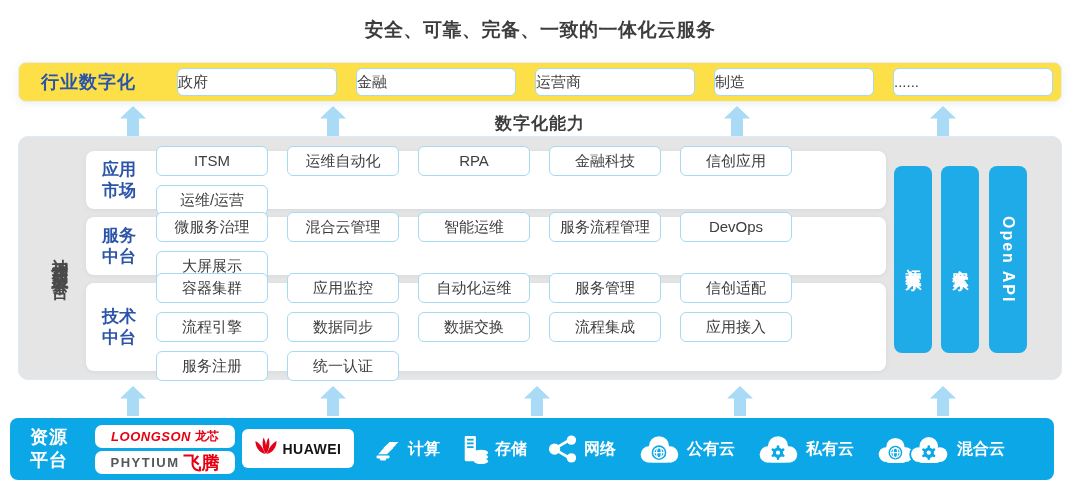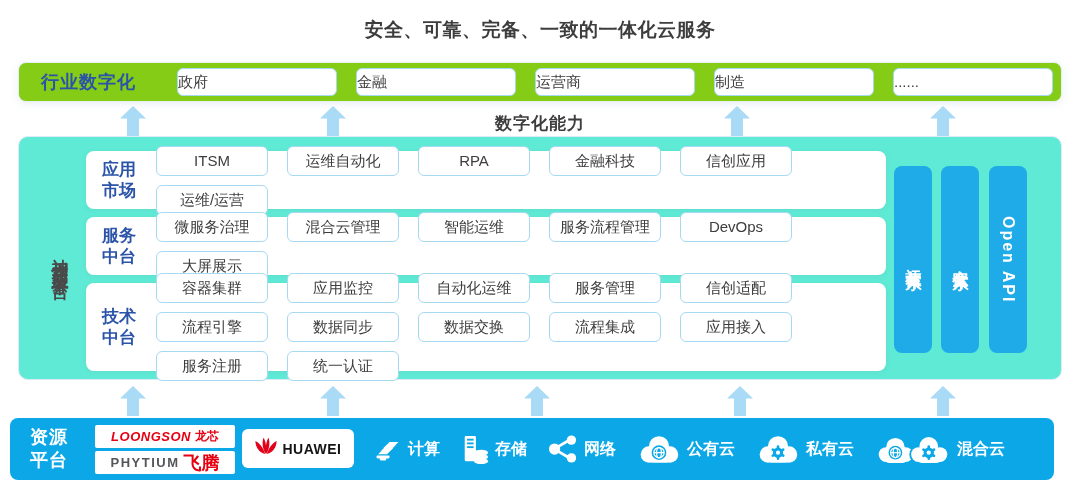--- a/index.html
+++ b/index.html
@@ -4,37 +4,37 @@
 <style>
   * { box-sizing: border-box; margin: 0; padding: 0; }
   html, body { width: 1080px; height: 491px; background: #ffffff; overflow: hidden;
     font-family: "Liberation Sans", sans-serif; position: relative; }
 
   .title { position: absolute; top: 17px; left: 0; width: 100%; text-align: center;
     font-size: 19px; font-weight: bold; color: #3d3d3d; letter-spacing: 0.5px; }
 
   
   .industry-row { position: absolute; left: 18px; top: 62px; width: 1044px; height: 40px;
-    background: #84cc16; border: 1px solid #e9eef3; border-radius: 8px;
+    background: #fde047; border: 1px solid #e9eef3; border-radius: 8px;
     box-shadow: 0 2px 8px rgba(140,165,190,0.18); display: flex; align-items: center; }
   .industry-label { margin-left: 22px; width: 118px; font-size: 18px; font-weight: bold;
     color: #2b54a8; letter-spacing: 1px; }
   .industry-items { display: flex; gap: 19px; margin-left: 18px; }
   .chip { width: 160px; height: 28px; line-height: 26px; border: 1px solid #a6d9f2;
     border-radius: 6px; background: #fff; font-size: 15px; color: #3d3d3d; }
 
   
   .arrow-up { position: absolute; width: 26px; height: 30px; background: #a9daf6;
     clip-path: polygon(50% 0, 100% 42%, 73% 42%, 73% 100%, 27% 100%, 27% 42%, 0 42%); }
   .cap-label { position: absolute; top: 112px; left: 0; width: 100%; text-align: center;
     font-size: 17px; font-weight: bold; color: #3d3d3d; letter-spacing: 1px; }
 
   
   .main-panel { position: absolute; left: 18px; top: 136px; width: 1044px; height: 244px;
-    background: #5eead4; border: 1px solid #dcebf6; border-radius: 10px; }
+    background: #e5e5e5; border: 1px solid #dcebf6; border-radius: 10px; }
   .side-label-wrap { position: absolute; left: 24px; top: 0; height: 100%; width: 34px;
     display: flex; align-items: center; justify-content: center; }
   .side-label { writing-mode: vertical-rl; font-size: 17px; font-weight: bold;
     color: #4a4a4a; letter-spacing: 3px; }
   .row-panel { position: absolute; left: 67px; width: 800px; background: #fff;
     border-radius: 8px; box-shadow: 0 1px 4px rgba(120,150,180,0.15);
     display: flex; align-items: center; }
   .row-1 { top: 14px;  height: 58px; }
   .row-2 { top: 80px;  height: 58px; }
   .row-3 { top: 146px; height: 88px; }
@@ -50,21 +50,21 @@
   .pillar span { writing-mode: vertical-rl; color: #fff; font-size: 16px; font-weight: bold;
     letter-spacing: 2px; }
   .pillar-1 { left: 875px; } .pillar-2 { left: 922px; } .pillar-3 { left: 970px; }
 
   
   .resource-bar { position: absolute; left: 10px; top: 418px; width: 1044px; height: 62px;
     background: #0ba7e7; border-radius: 8px; }
   .resource-label { position: absolute; left: 20px; top: 50%; transform: translateY(-50%);
     width: 42px; font-size: 18px; font-weight: bold; color: #fff; line-height: 1.3;
     letter-spacing: 1px; }
-  .vendor-box { position: absolute; background: #fff; border-radius: 2px;
+  .vendor-box { position: absolute; background: #fff; border-radius: 7px;
     display: flex; align-items: center; justify-content: center; gap: 4px; }
   .vendor-loongson { left: 85px; top: 7px;  width: 140px; height: 23px; }
   .vendor-phytium  { left: 85px; top: 33px; width: 140px; height: 23px; }
   .vendor-huawei   { left: 232px; top: 11px; width: 112px; height: 39px; border-radius: 6px; gap: 6px; }
   .loongson-en { color: #e60012; font-weight: bold; font-style: italic; font-size: 13px; letter-spacing: 0.5px; }
   .loongson-zh { color: #e60012; font-weight: bold; font-size: 12px; }
   .phytium-en  { color: #54565a; font-weight: bold; font-size: 13px; letter-spacing: 1.5px; }
   .phytium-zh  { color: #e60012; font-weight: bold; font-size: 18px; }
   .huawei-text { color: #141414; font-weight: bold; font-size: 14px; letter-spacing: 0.5px; }
 

